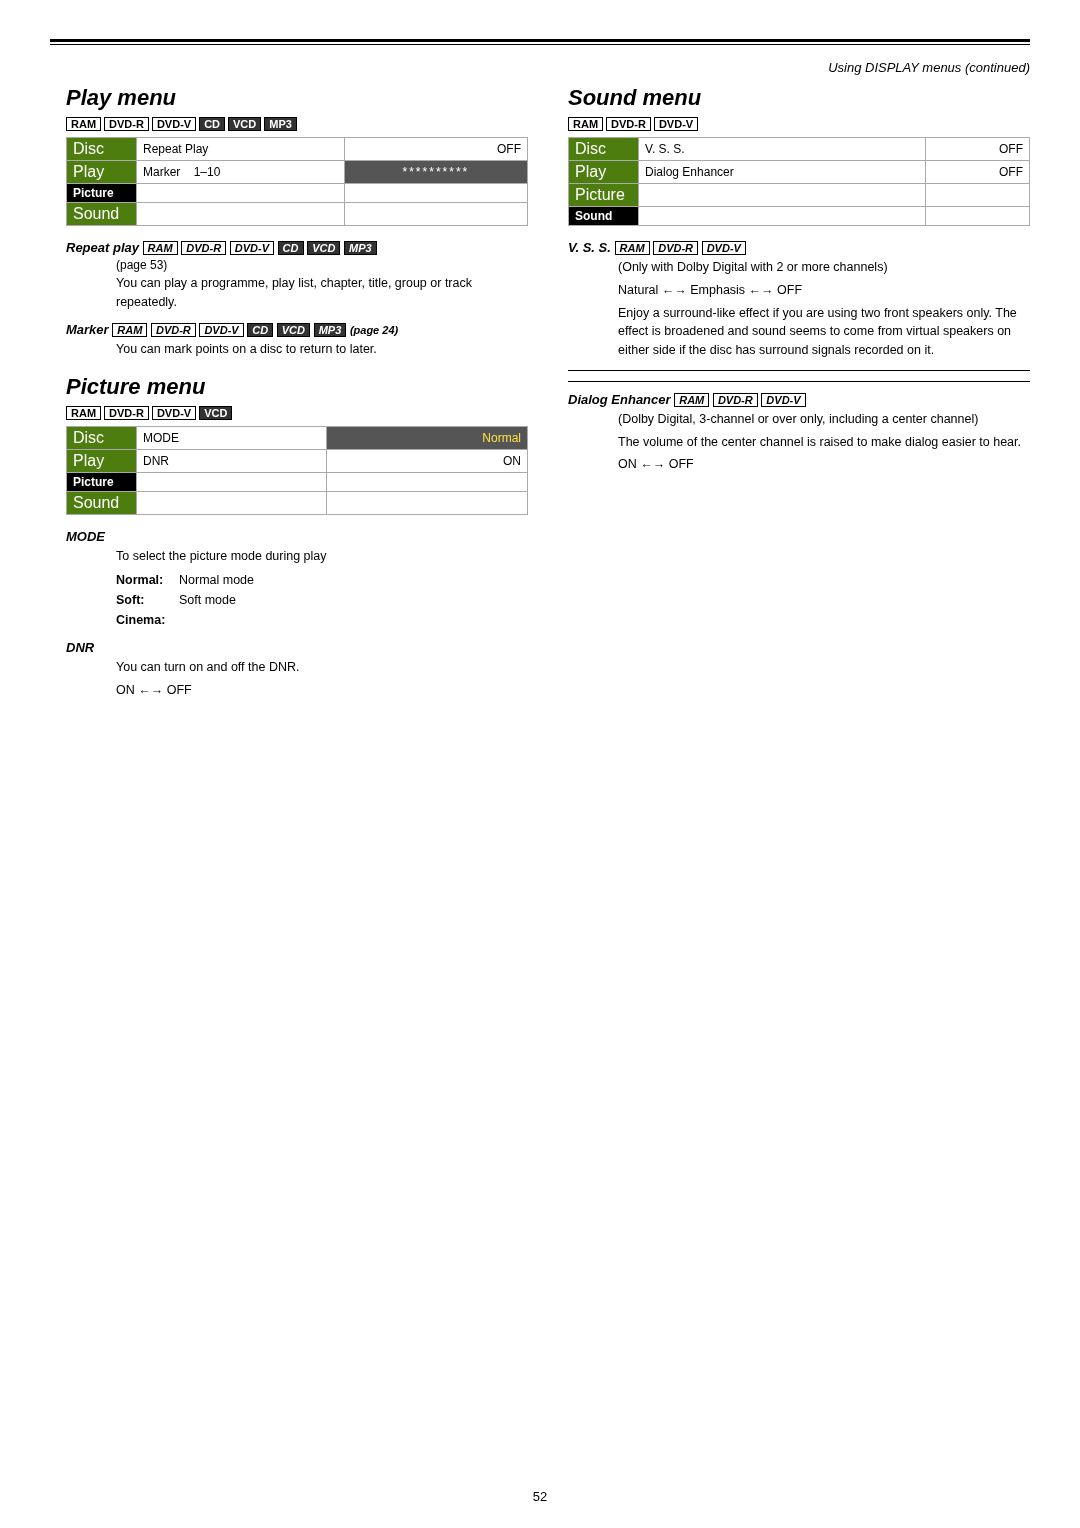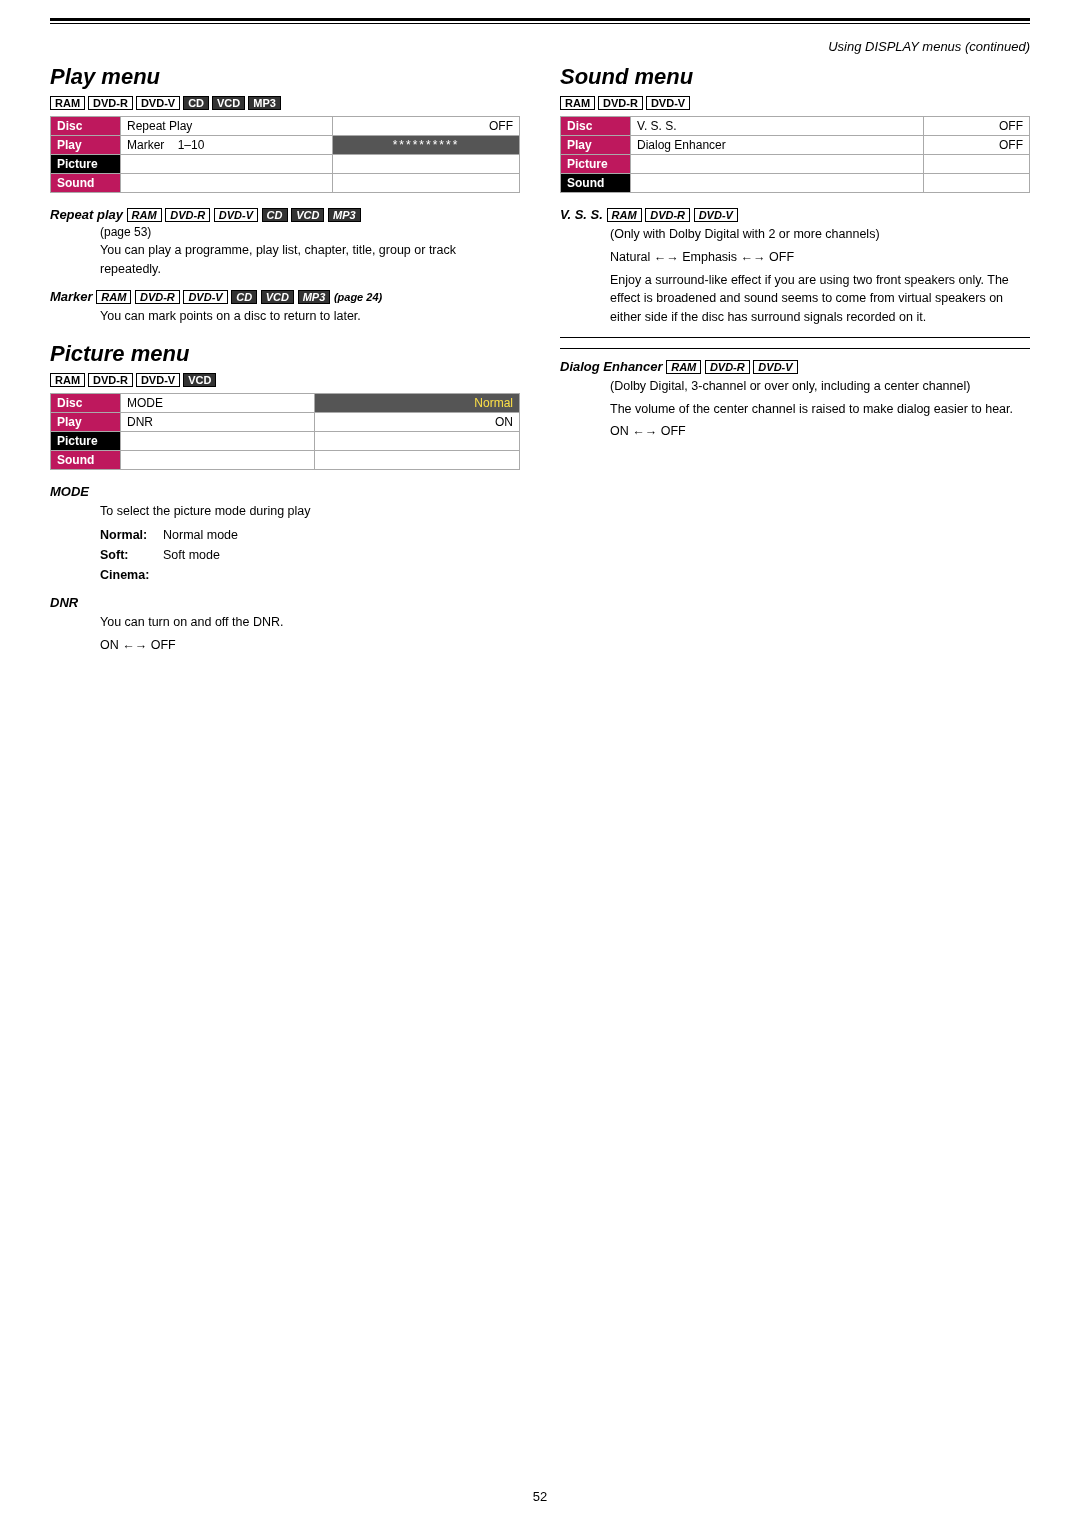--- a/index.html
+++ b/index.html
@@ -8,21 +8,21 @@
       font-family: Arial, Helvetica, sans-serif;
       font-size: 13px;
       color: #000;
       width: 1080px;
       min-height: 1528px;
       position: relative;
     }
     .page {
       width: 1080px;
       min-height: 1528px;
-      padding: 18px 50px 60px 50px;
+      padding: 39px 50px 60px 50px;
       position: relative;
     }
     
     .top-border-thick {
       border-top: 3px solid #000;
       margin-bottom: 2px;
     }
     .top-border-thin {
       border-top: 1px solid #000;
       margin-bottom: 15px;
@@ -35,20 +35,21 @@
       margin-bottom: 8px;
     }
     
     .two-col {
       display: flex;
       gap: 40px;
       margin-top: 10px;
     }
     .col-left {
       flex: 1;
+      margin-left: 16px;
     }
     .col-right {
       flex: 1;
     }
     
     .section-title {
       font-size: 22px;
       font-weight: bold;
       font-style: italic;
       margin-bottom: 6px;
@@ -84,24 +85,24 @@
       border-collapse: collapse;
       margin-bottom: 14px;
       font-size: 12px;
     }
     .menu-table td {
       padding: 2px 6px;
       border: 1px solid #aaa;
     }
     .menu-table .col-nav {
       width: 70px;
-      background: #be185d;
+      background: #4d7c0f;
       color: #fff;
-      font-weight: bold;
-      font-size: 12px;
+      font-weight: normal;
+      font-size: 16px;
     }
     .menu-table .col-nav-selected {
       width: 70px;
       background: #000;
       color: #fff;
       font-weight: bold;
       font-size: 12px;
     }
     .menu-table .col-label {
       background: #fff;

